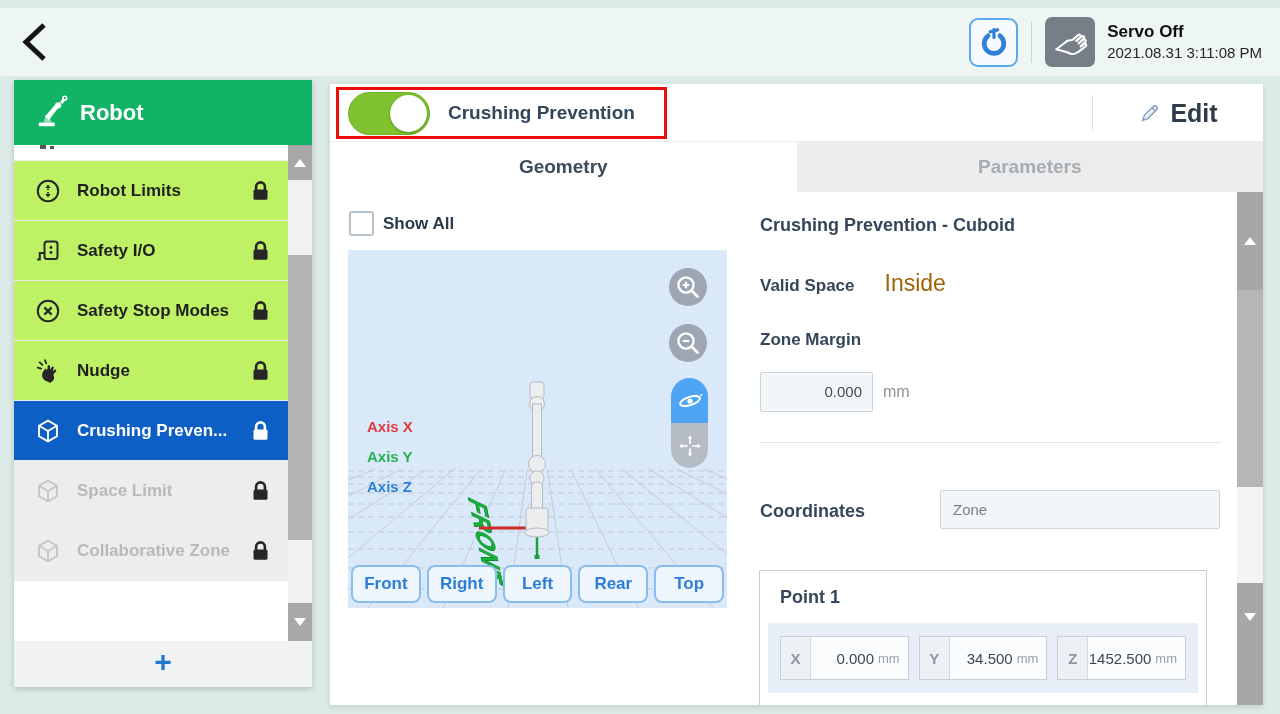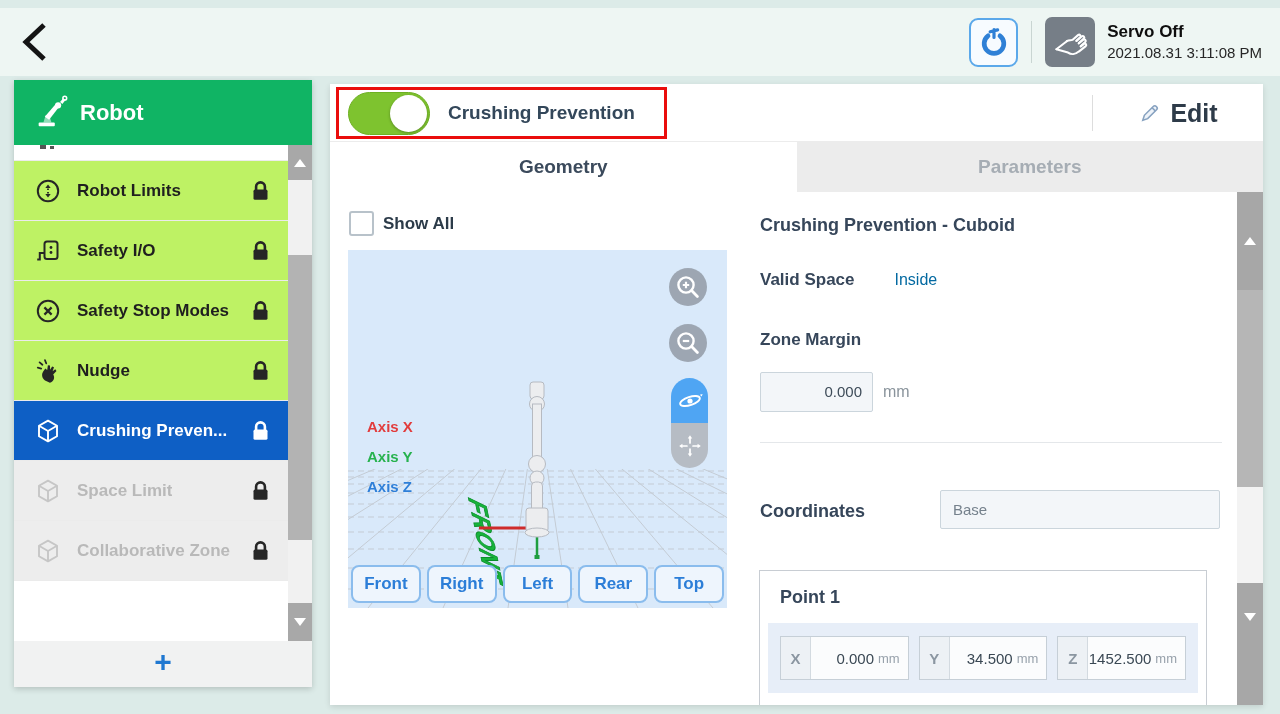--- a/index.html
+++ b/index.html
@@ -85,23 +85,23 @@
     font-family:"Liberation Sans",sans-serif;}
   .zoom-btn{position:absolute;left:321px;width:38px;height:38px;border-radius:50%;
     background:rgba(140,148,158,.78);display:flex;align-items:center;justify-content:center;cursor:pointer;}
   .zin{top:18px;} .zout{top:74px;}
   .pill{position:absolute;left:323px;top:128px;width:37px;height:90px;border-radius:19px;overflow:hidden;}
   .pill .half{width:37px;height:45px;display:flex;align-items:center;justify-content:center;cursor:pointer;}
   .pill .rot{background:#4fa5f3;} .pill .pan{background:#b6bcc4;}
 
   
   .d-title{position:absolute;left:430px;top:131px;font-size:18px;font-weight:bold;color:#36465a;}
-  .d-valid{position:absolute;left:430px;top:186px;display:flex;align-items:baseline;gap:10px;}
+  .d-valid{position:absolute;left:430px;top:186px;display:flex;align-items:baseline;}
   .d-valid .k{font-size:17px;font-weight:bold;color:#36465a;}
-  .d-valid .v{font-size:16px;color:#0369a1;margin-left:30px;}
+  .d-valid .v{font-size:23px;color:#a16207;margin-left:30px;}
   .d-zm-lbl{position:absolute;left:430px;top:246px;font-size:17px;font-weight:bold;color:#36465a;}
   .d-zm-input{position:absolute;left:430px;top:288px;width:113px;height:40px;background:#f3f6f9;
     border:1px solid #cbd5dc;border-radius:2px;text-align:right;line-height:38px;padding-right:10px;
     font-size:15px;color:#3e4c59;cursor:text;}
   .d-zm-unit{position:absolute;left:553px;top:288px;line-height:40px;font-size:16px;color:#8a949c;}
   .d-div{position:absolute;left:430px;top:358px;width:462px;height:1px;background:#e4e7ea;}
   .d-co-lbl{position:absolute;left:430px;top:417px;font-size:18px;font-weight:bold;color:#36465a;}
   .d-co-sel{position:absolute;left:610px;top:406px;width:280px;height:39px;background:#f3f6f9;
     border:1px solid #cbd5dc;border-radius:2px;line-height:37px;padding-left:12px;font-size:15px;color:#75818c;cursor:pointer;}
   .point-card{position:absolute;left:429px;top:486px;width:448px;height:170px;background:#fff;border:1px solid #c8cdd3;}
@@ -433,21 +433,21 @@
       <span class="v">Inside</span>
     </div>
 
     <div class="d-zm-lbl">Zone Margin</div>
     <div class="d-zm-input">0.000</div>
     <div class="d-zm-unit">mm</div>
 
     <div class="d-div"></div>
 
     <div class="d-co-lbl">Coordinates</div>
-    <div class="d-co-sel">Base</div>
+    <div class="d-co-sel">Zone</div>
 
     <div class="point-card">
       <div class="p-title">Point 1</div>
       <div class="p-row">
         <div class="field">
           <span class="f-axis">X</span>
           <span class="f-val">
             <span class="num">0.000</span>
             <span class="unit">mm</span>
           </span>

